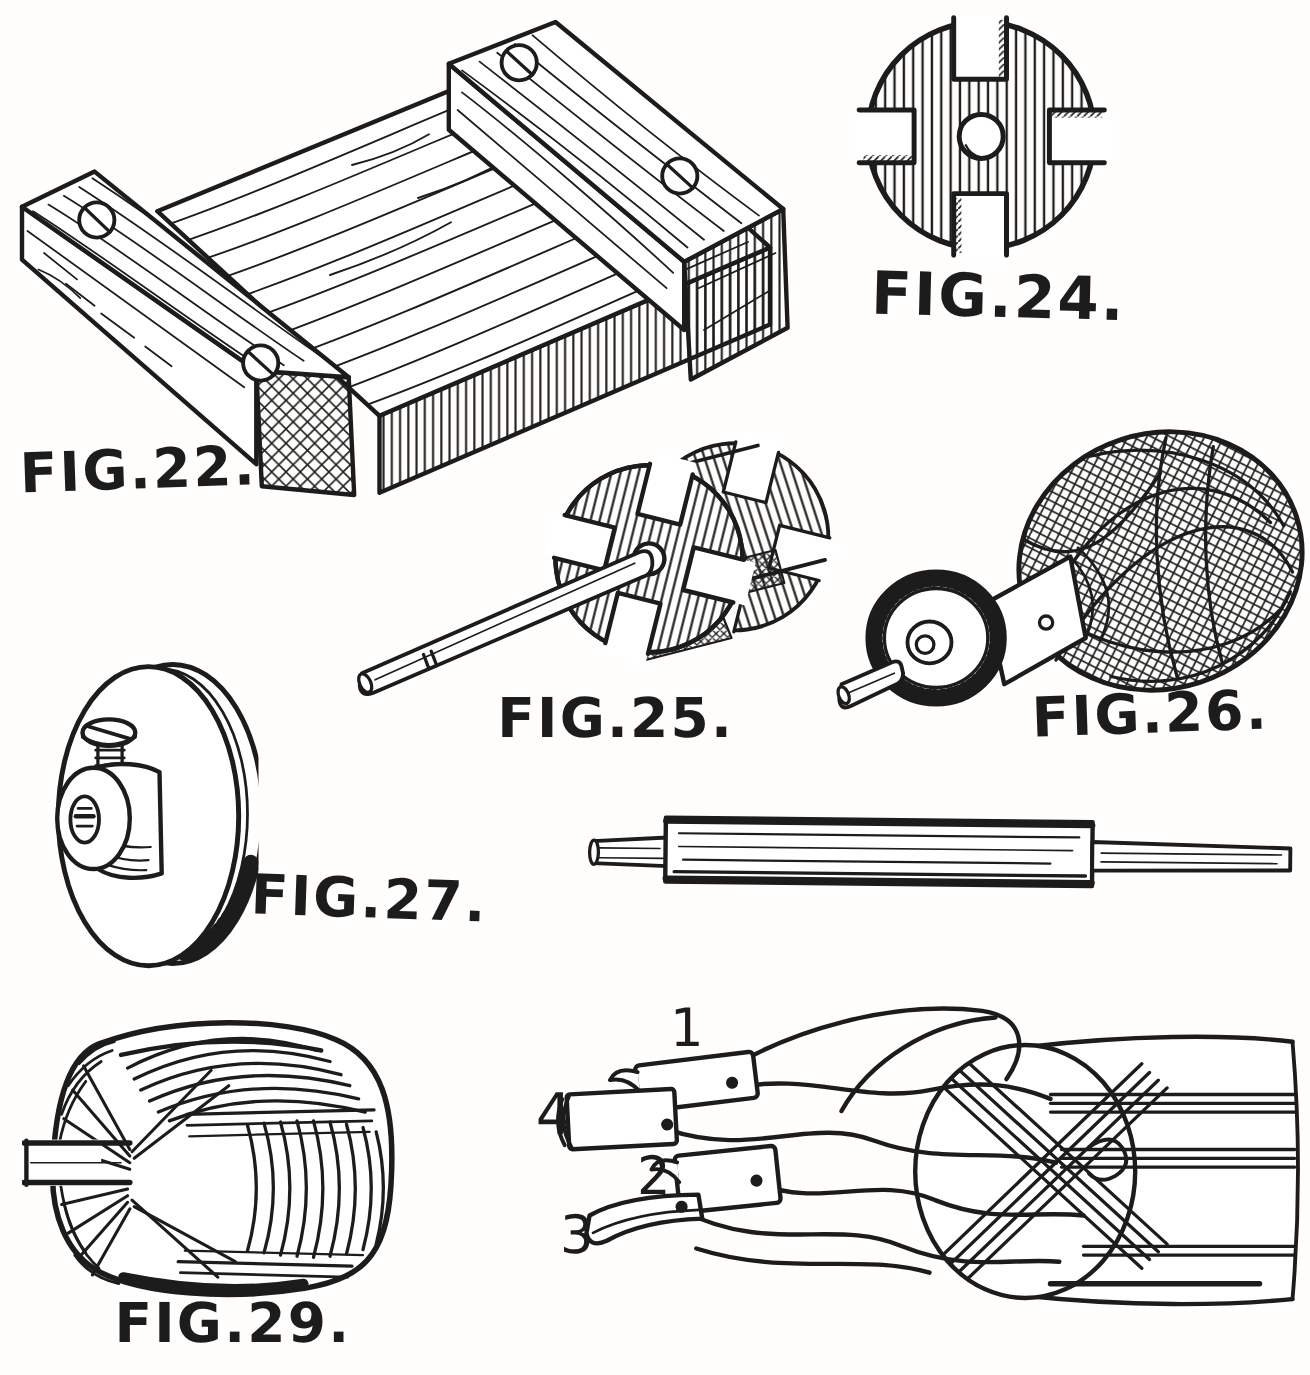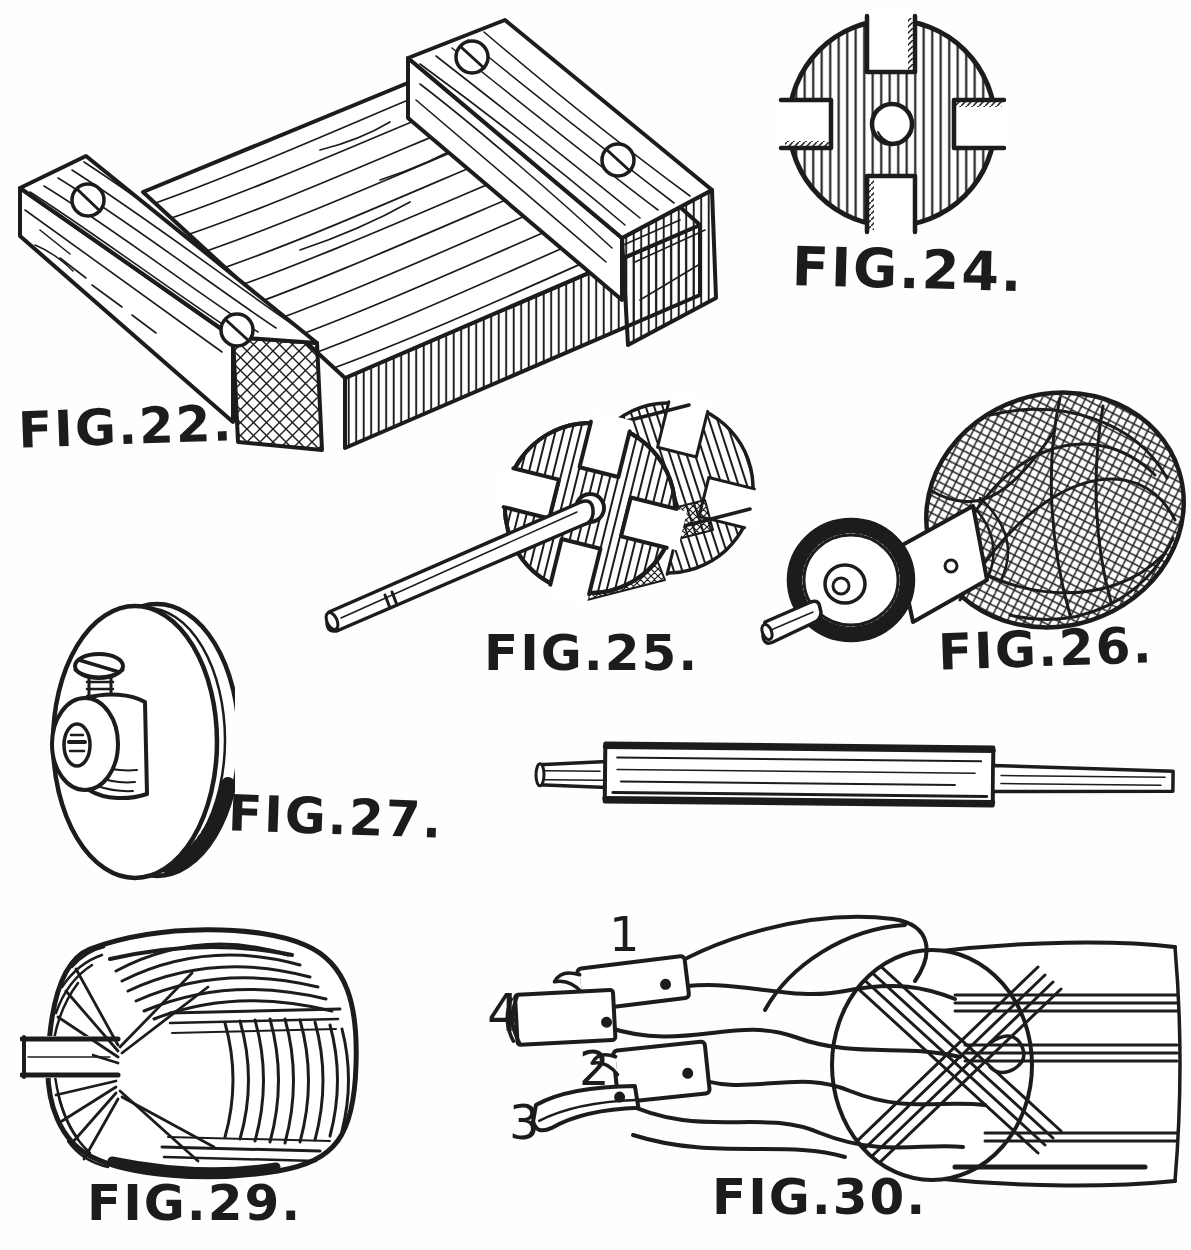--- a/index.html
+++ b/index.html
@@ -207,21 +207,21 @@
       </g>
 
       <g>
         <path d="M14,232 L266,122 Q277,118 278,130 L278,134 Q277,143 268,145 L24,250 Q13,254 12,243 Z" fill="#fff" stroke="#1c1c1c" stroke-width="3.5"></path>
         <ellipse cx="17" cy="241" rx="5" ry="9" transform="rotate(-25 17 241)" fill="#fff" stroke="#1c1c1c" stroke-width="3"></ellipse>
         <path d="M26,238 L262,132" stroke="#1c1c1c" stroke-width="1.5" fill="none"></path>
         <path d="M70,215 l5,13 M77,212 l5,13" stroke="#1c1c1c" stroke-width="3" fill="none"></path>
       </g>
     </svg>
   </div>
-  <div class="caption" style="left:484px;top:628px">FIG.25.</div>
+  <div class="caption" style="left:452px;top:628px">FIG.25.</div>
 
   <div class="fig" style="left:755px;top:370px;width:436px;height:290px">
     <svg viewBox="0 0 436 290">
       <defs>
         <pattern id="p26w" width="11" height="11" patternUnits="userSpaceOnUse">
           <path d="M0 11 L11 0 M0 0 L11 11" stroke="#1c1c1c" stroke-width="1.5" fill="none"></path>
         </pattern>
       </defs>
       <g>
         <ellipse cx="300" cy="140" rx="130" ry="116" transform="rotate(-18 300 140)" fill="url(#p26w)" stroke="#1c1c1c" stroke-width="4.5"></ellipse>
@@ -368,21 +368,21 @@
           <path d="M48,226 Q62,246 88,252"></path>
       </g>
       <g>
         <rect x="0" y="121" width="72" height="42" fill="#fff"></rect>
         <path d="M2,124 H98 M2,160 H98" stroke="#1c1c1c" stroke-width="5" fill="none"></path>
         <path d="M4,122 V162" stroke="#1c1c1c" stroke-width="4" fill="none"></path>
         <path d="M8,142 H90" stroke="#1c1c1c" stroke-width="1.5" fill="none"></path>
       </g>
     </svg>
   </div>
-  <div class="caption" style="left:87px;top:1178px">FIG.29.</div>
+  <div class="caption" style="left:104px;top:1178px">FIG.29.</div>
 
   <div class="fig" style="left:485px;top:895px;width:706px;height:300px">
     <svg viewBox="0 0 706 300">
       <defs>
         <clipPath id="c30">
           <ellipse cx="447" cy="170" rx="100" ry="115"></ellipse>
           <rect x="447" y="52" width="250" height="236"></rect>
         </clipPath>
       </defs>
       <g>
@@ -440,15 +440,14 @@
         <path d="M0,14 Q34,-2 100,2 L102,24 Q48,22 14,38 Q-2,44 -4,30 Z" fill="#fff" stroke="#1c1c1c" stroke-width="4"></path>
         <path d="M2,30 Q40,14 100,16" stroke="#1c1c1c" stroke-width="2.5" fill="none"></path>
         <circle cx="84" cy="12" r="5.5" fill="#1c1c1c"></circle>
       </g>
       <text class="num" x="124" y="56">1</text>
       <text class="num" x="2" y="136" style="font-size:52px">4</text>
       <text class="num" x="94" y="190">2</text>
       <text class="num" x="24" y="244">3</text>
     </svg>
   </div>
-  <div class="caption" style="left:712px;top:1172px">FIG.30.</div>
 
 </div>
 
 </body></html>

